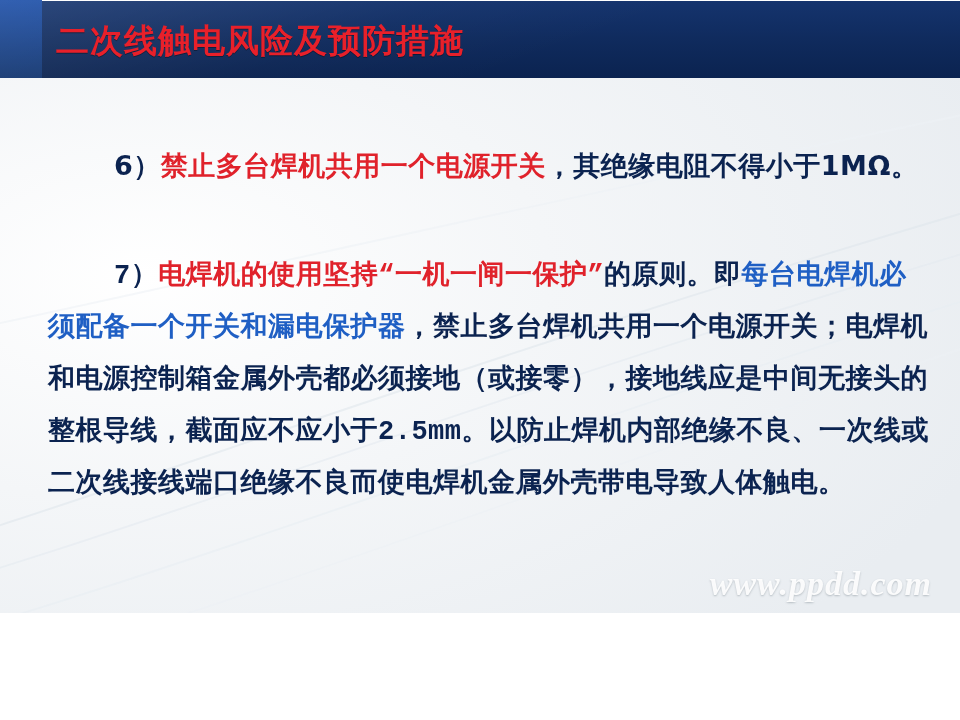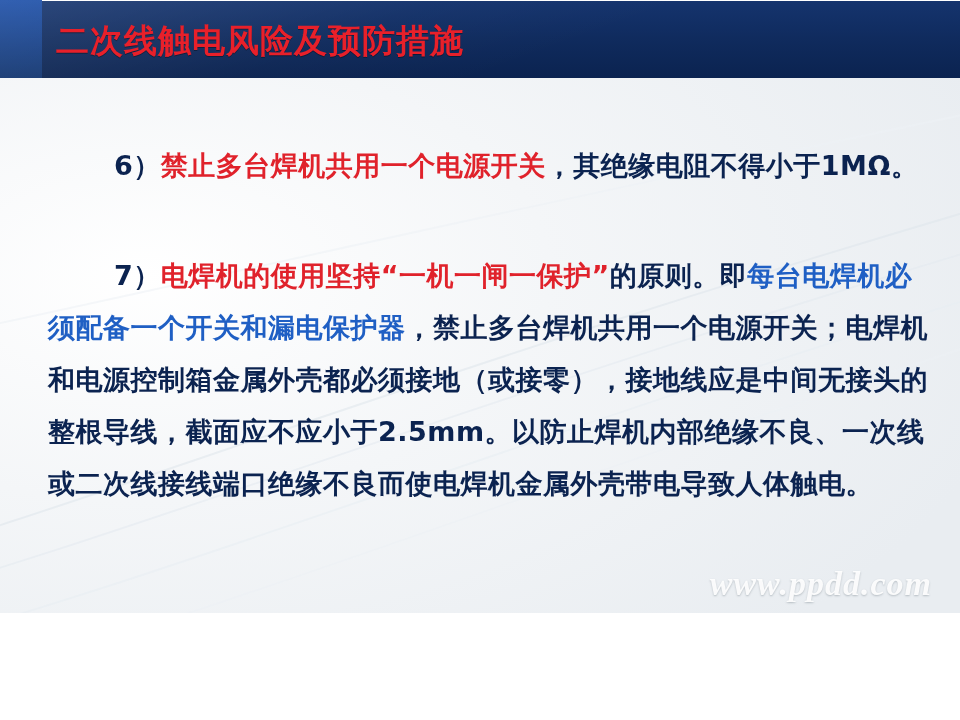--- a/index.html
+++ b/index.html
@@ -89,20 +89,21 @@
     left: 48px;
     top: 62px;
     width: 880px;
     text-indent: 66px;
   }
   .p7 {
     left: 48px;
     top: 172px;
     width: 886px;
     text-indent: 66px;
+    font-family: Liberation Mono, monospace;
   }
   .red { color: #e0222b; }
   .blue { color: #1f5fc4; }
   .navy { color: #0b2350; }
   .watermark {
     position: absolute;
     right: 28px;
     bottom: 10px;
     font-family: "Liberation Serif", serif;
     font-style: italic;

